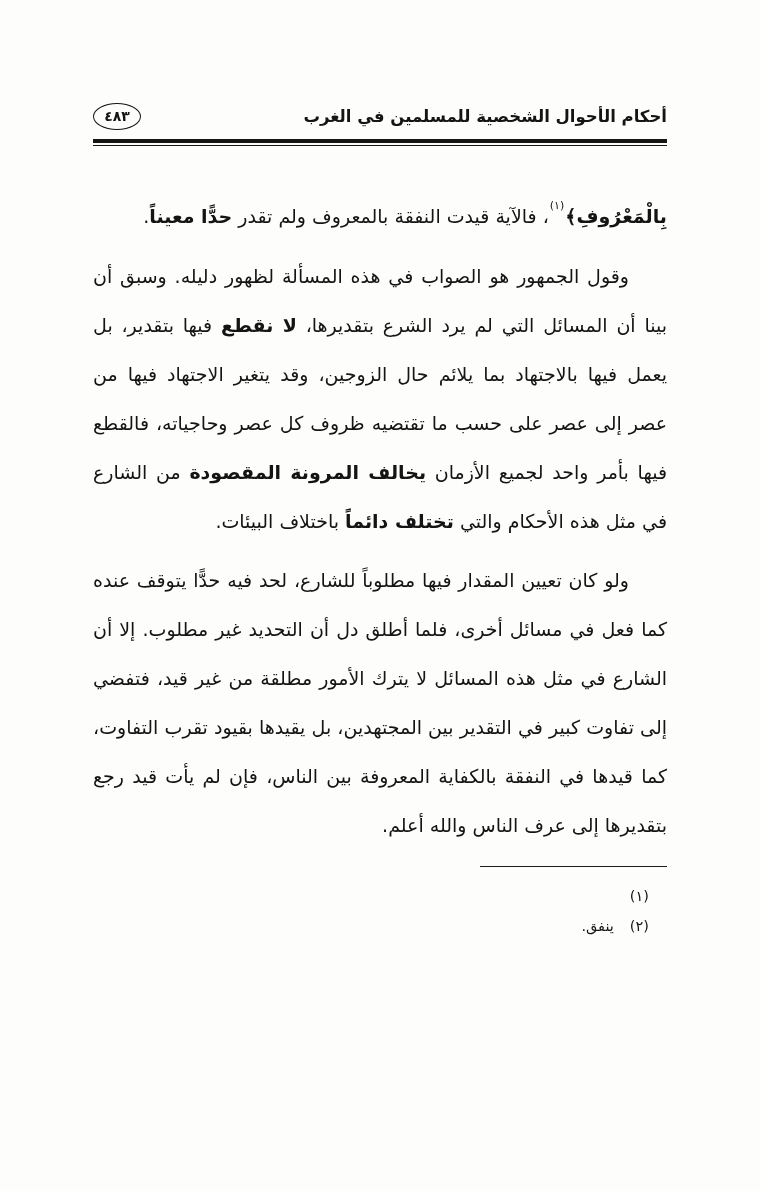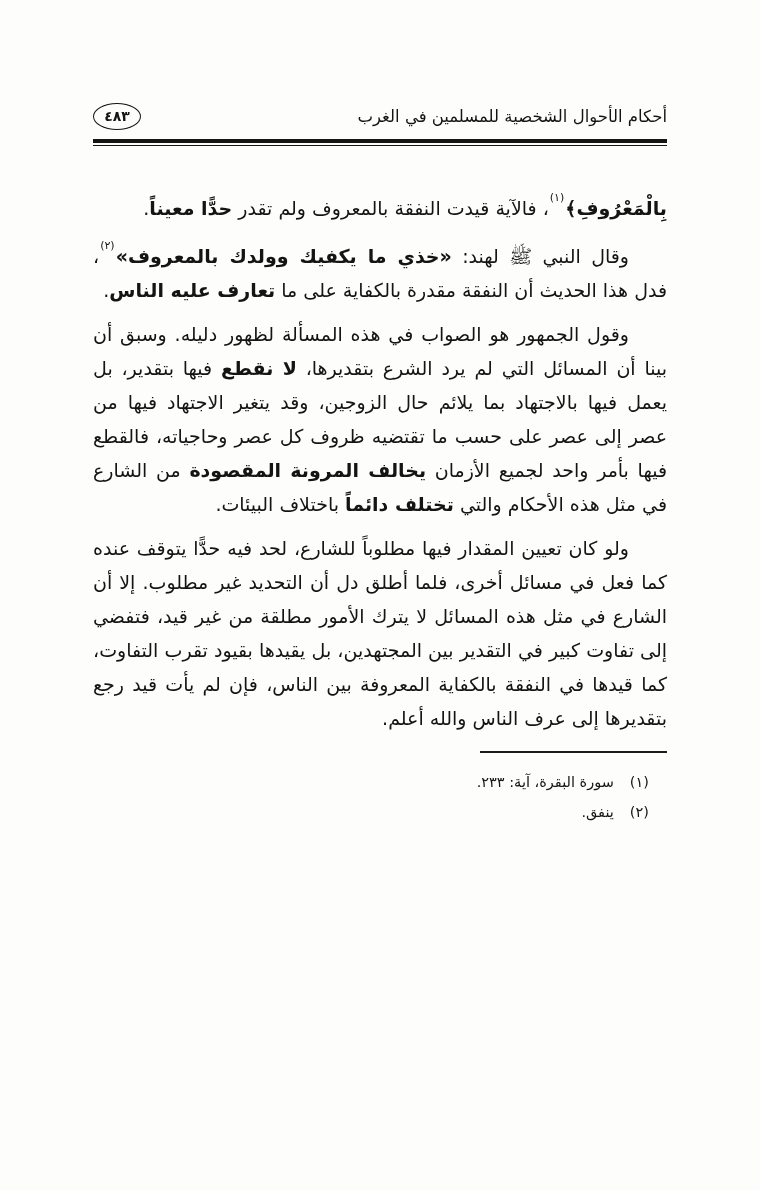--- a/index.html
+++ b/index.html
@@ -19,41 +19,41 @@
   }
   
   .page-header {
     display:flex;
     justify-content:space-between;
     align-items:center;
     height:32px;
   }
   .book-title {
     font-size:16.5px;
-    font-weight:normal;
+    font-weight:bold;
     letter-spacing:0.2px;
     white-space:nowrap;
   }
   .page-number-oval {
     min-width:48px; height:27px;
     border:1.7px solid #141414;
     border-radius:50%;
     display:flex; align-items:center; justify-content:center;
     font-size:14px; font-weight:bold;
     padding:0 8px;
   }
   
   .rule-double { margin-top:7px; }
   .rule-thick { height:3.6px; background:#151515; }
   .rule-thin  { height:1.3px; background:#151515; margin-top:2.6px; }
   
   .body-text {
     margin-top:42px;
     font-size:19px;
-    line-height:34px;
+    line-height:49px;
     text-align:justify;
     text-justify:inter-word;
   }
   .body-text p { margin-bottom:10px; }
   .body-text p.indent { text-indent:38px; }
   .bold-run { font-weight:bold; }
   .quran {
     font-weight:bold;
     letter-spacing:0.3px;
   }
@@ -96,34 +96,32 @@
 
   <div class="rule-double">
     <div class="rule-thick"></div>
     <div class="rule-thin"></div>
   </div>
 
   <main class="body-text">
 
     <p><span class="quran">بِالْمَعْرُوفِ﴾</span><sup class="fnref">(١)</sup><span>، فالآية قيدت النفقة بالمعروف ولم تقدر </span><span class="bold-run">حدًّا معيناً</span><span>.</span></p>
 
-    <p class="indent"><span>وقال النبي ﷺ لهند: </span><span class="hadith">«خذي ما يكفيك وولدك بالمعروف»</span><sup class="fnref">(٢)</sup><span>، فدل هذا الحديث أن النفقة مقدرة بالكفاية على ما </span><span class="bold-run">تعارف عليه الناس</span><span>.</span></p>
 
     <p class="indent"><span>وقول الجمهور هو الصواب في هذه المسألة لظهور دليله. وسبق أن بينا أن المسائل التي لم يرد الشرع بتقديرها، </span><span class="bold-run">لا نقطع</span><span> فيها بتقدير، بل يعمل فيها بالاجتهاد بما يلائم حال الزوجين، وقد يتغير الاجتهاد فيها من عصر إلى عصر على حسب ما تقتضيه ظروف كل عصر وحاجياته، فالقطع فيها بأمر واحد لجميع الأزمان </span><span class="bold-run">يخالف المرونة المقصودة</span><span> من الشارع في مثل هذه الأحكام والتي </span><span class="bold-run">تختلف دائماً</span><span> باختلاف البيئات.</span></p>
 
     <p class="indent"><span>ولو كان تعيين المقدار فيها مطلوباً للشارع، لحد فيه حدًّا يتوقف عنده كما فعل في مسائل أخرى، فلما أطلق دل أن التحديد غير مطلوب. إلا أن الشارع في مثل هذه المسائل لا يترك الأمور مطلقة من غير قيد، فتفضي إلى تفاوت كبير في التقدير بين المجتهدين، بل يقيدها بقيود تقرب التفاوت، كما قيدها في النفقة بالكفاية المعروفة بين الناس، فإن لم يأت قيد رجع بتقديرها إلى عرف الناس والله أعلم.</span></p>
 
 
   </main>
 
   <footer class="footer-area">
     <div class="footnote-rule"></div>
     <div class="footnote">
       <span class="fn-marker">(١)</span>
-      <span class="fn-text">سورة البقرة، آية: ٢٣٣.</span>
     </div>
     <div class="footnote">
       <span class="fn-marker">(٢)</span>
       <span class="fn-text">ينفق.</span>
     </div>
   </footer>
 
 </div>
 
 </body></html>

